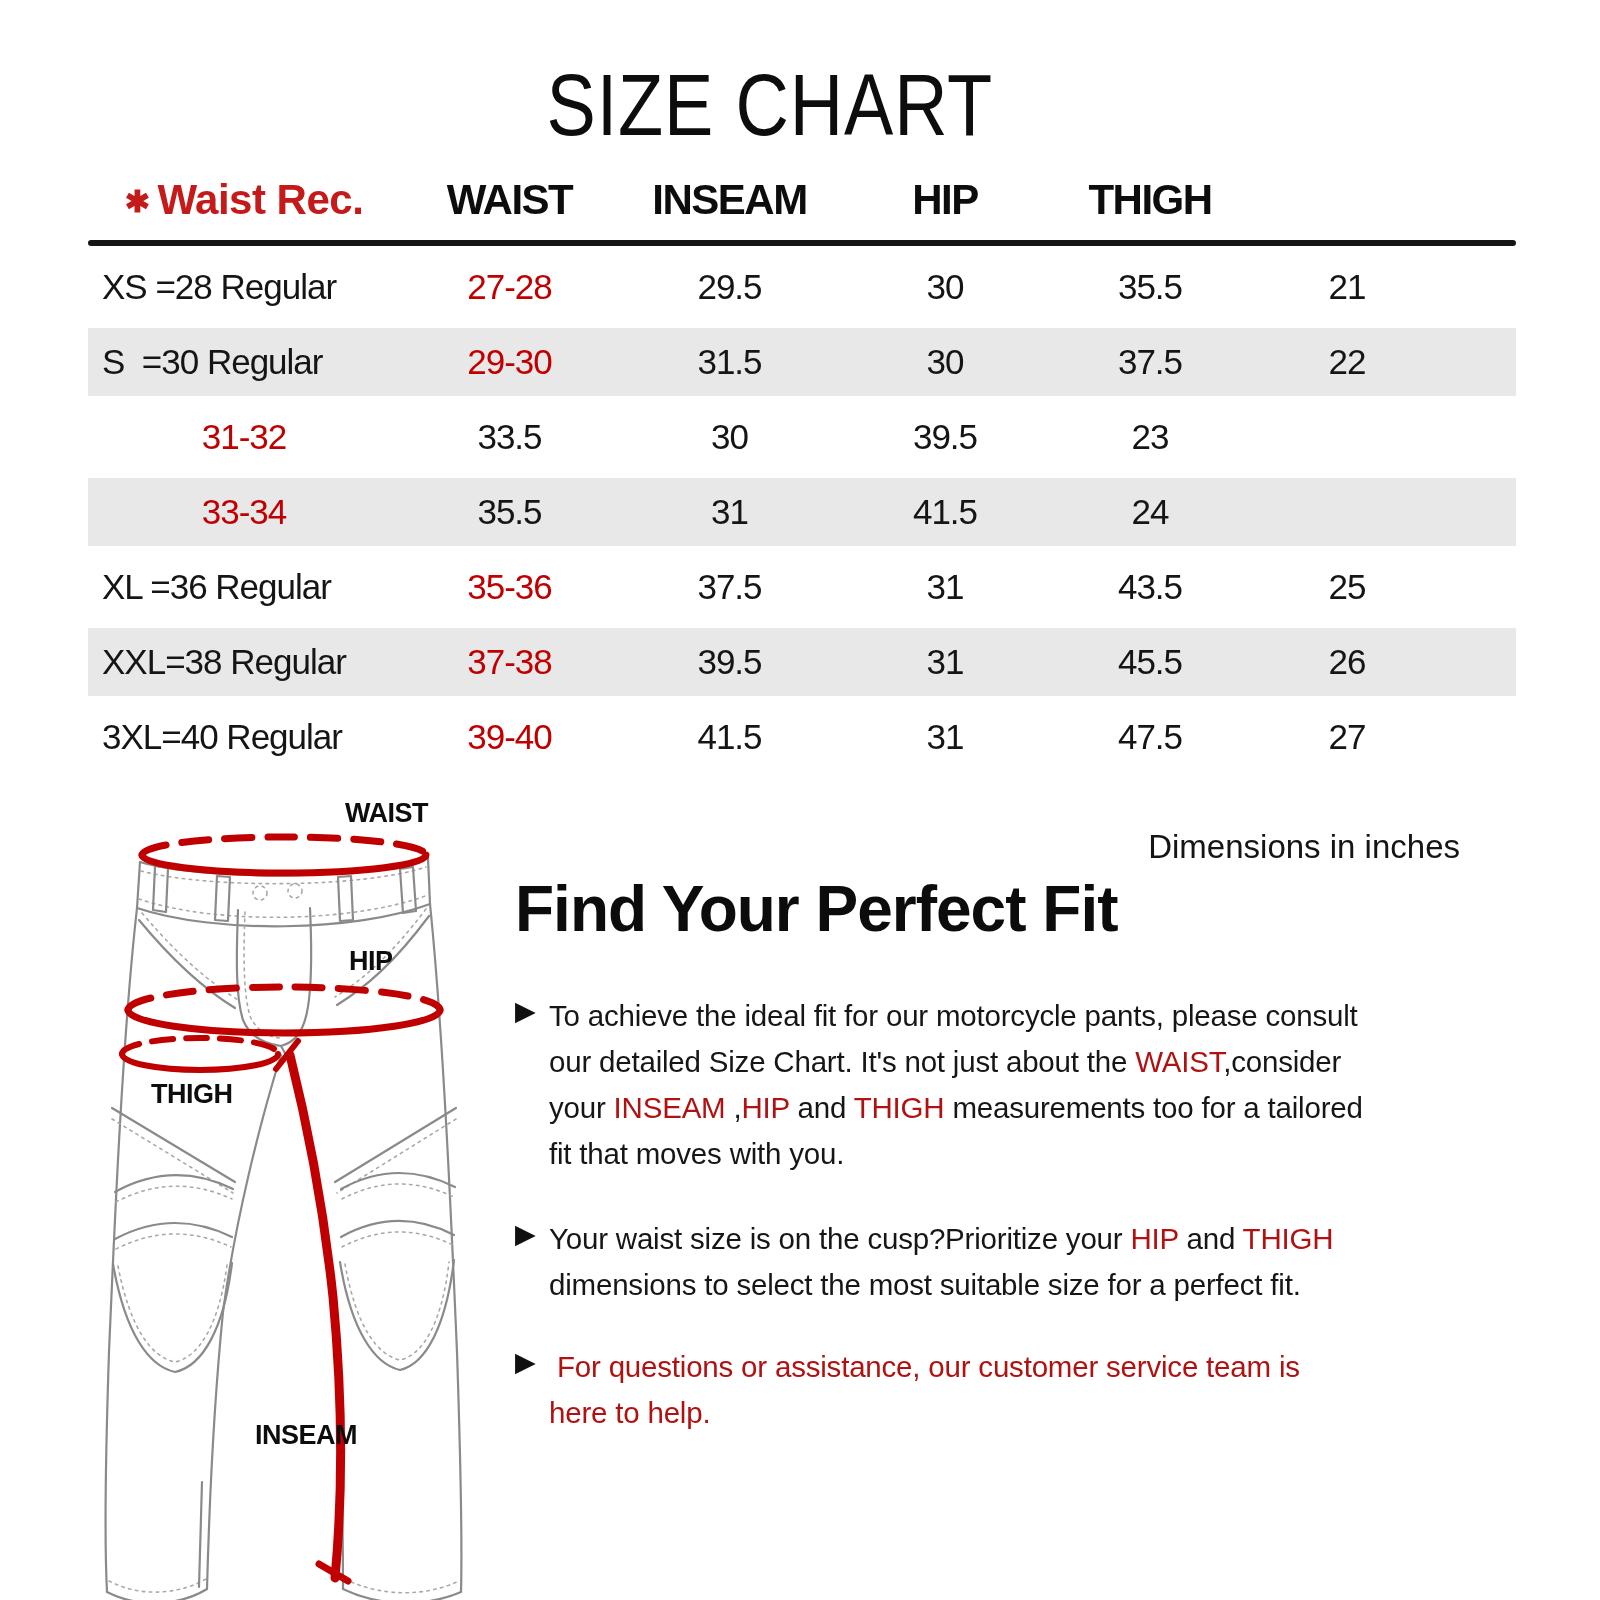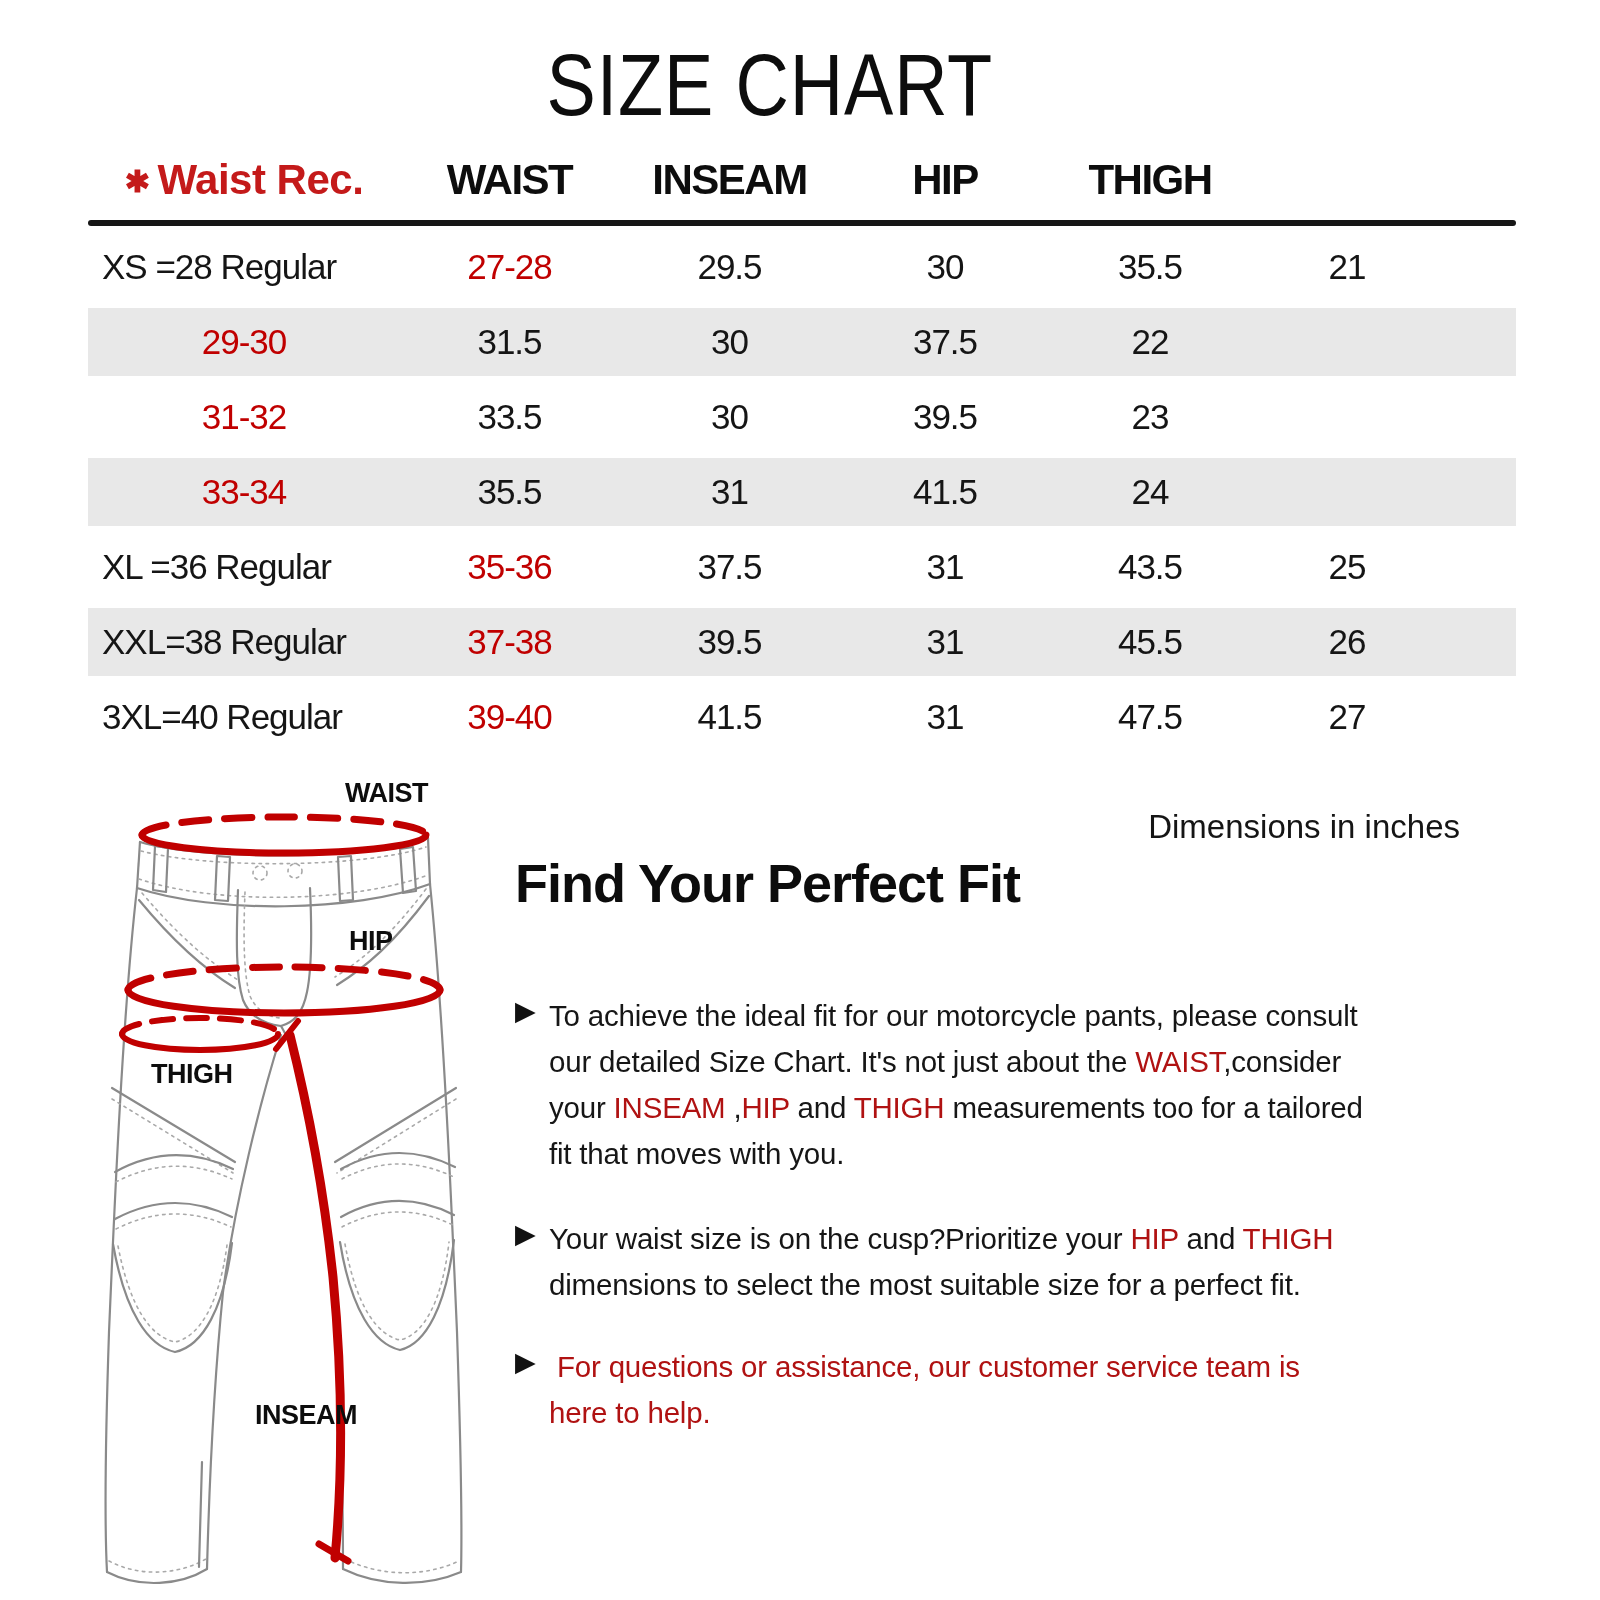--- a/index.html
+++ b/index.html
@@ -6,21 +6,21 @@
     --accent-red:#c00000; --header-red:#c41a1a; --body-red:#b01212;
     --row-alt:#e8e8e8; --pants-line:#8a8a8a; --pants-stitch:#a9a9a9; --text:#111111;
   }
   *{margin:0;padding:0;box-sizing:border-box;}
   html,body{width:1600px;height:1600px;}
   body{
     background:#ffffff; color:var(--text,#111);
     font-family:"Liberation Sans", sans-serif;
     position:relative; overflow:hidden;
   }
-  .abs{position:absolute;}
+  .abs{position:absolute;margin-top:20px;}
 
   
   .page-title{
     left:0; top:34px; width:1540px; text-align:center;
     font-size:88px; font-weight:400; letter-spacing:1px; color:#0d0d0d;
   }
   .page-title .squeeze{display:inline-block; transform:scaleX(0.84); transform-origin:center;}
 
   
   .size-table{ left:88px; top:140px; width:1428px; }
@@ -42,21 +42,21 @@
   .td.c0{ text-align:left; padding-left:14px; }
   .td.c1{ color:var(--accent-red,#c00000); }
 
   
   .diagram{ left:85px; top:772px; width:450px; height:828px; }
   .diagram svg{ display:block; width:450px; height:828px; }
   .diag-label{ font-family:"Liberation Sans",sans-serif; font-size:27px; font-weight:700; fill:#0d0d0d; letter-spacing:-0.5px; }
 
   
   .dim-note{ left:515px; top:808px; width:945px; text-align:right; font-size:33px; color:#151515; }
-  .fit-heading{ left:515px; top:852px; width:1000px; font-size:54px; font-weight:700; letter-spacing:-1px; color:#0c0c0c; }
+  .fit-heading{ left:515px; top:852px; width:1000px; font-size:64px; font-weight:700; letter-spacing:-1px; color:#0c0c0c; }
 
   .bullet{ left:515px; width:965px; padding-left:34px; position:absolute; }
   .bullet .tri{
     position:absolute; left:0; top:2px; font-family:"DejaVu Sans",sans-serif;
     font-size:27px; color:#111;
   }
   .bullet p{
     font-size:29.5px; line-height:46px; letter-spacing:-0.2px; color:#161616;
     white-space:pre-wrap;
   }
@@ -88,20 +88,21 @@
   <div id="table-body">
       <div class="tgrid tr">
         <div class="td c0">XS =28 Regular</div>
         <div class="td c1">27-28</div>
         <div class="td c2">29.5</div>
         <div class="td c3">30</div>
         <div class="td c4">35.5</div>
         <div class="td c5">21</div>
       </div>
       <div class="tgrid tr alt">
+        <div class="td c0">S  =30 Regular</div>
         <div class="td c1">29-30</div>
         <div class="td c2">31.5</div>
         <div class="td c3">30</div>
         <div class="td c4">37.5</div>
         <div class="td c5">22</div>
       </div>
       <div class="tgrid tr">
         <div class="td c1">31-32</div>
         <div class="td c2">33.5</div>
         <div class="td c3">30</div>

